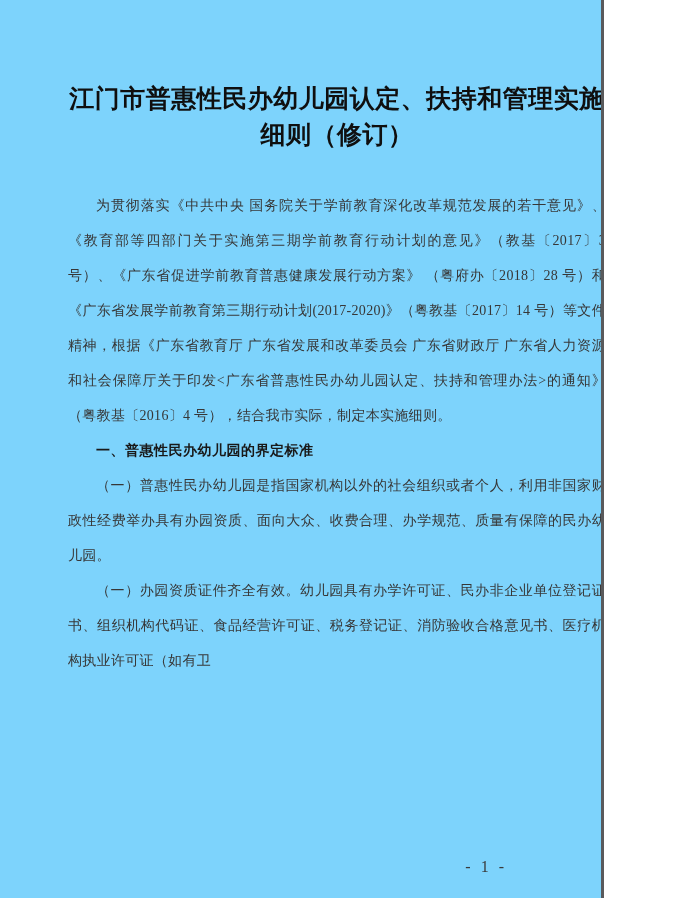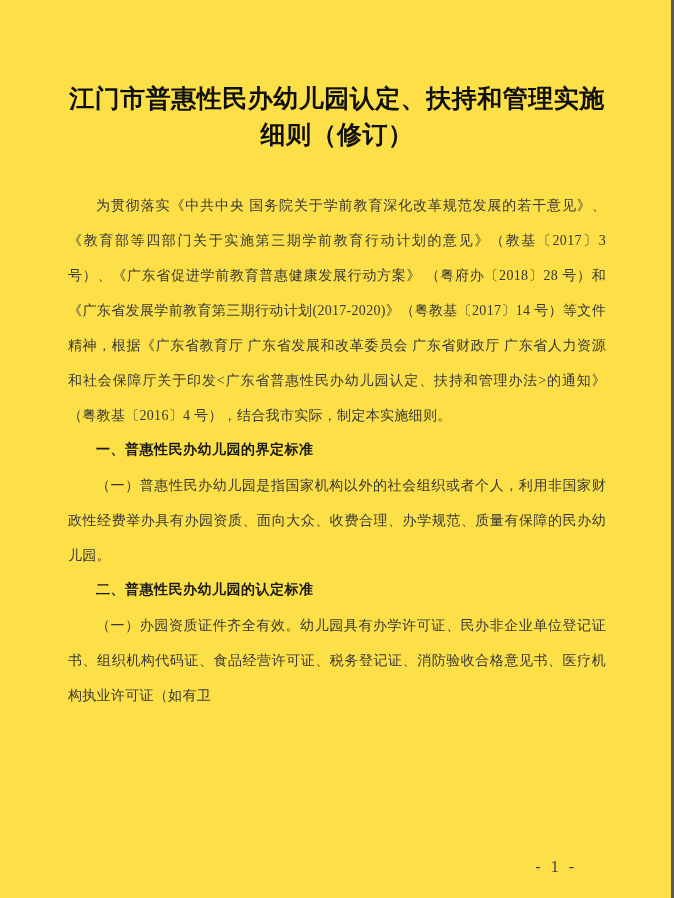--- a/index.html
+++ b/index.html
@@ -4,23 +4,23 @@
 <style>
   * { margin: 0; padding: 0; box-sizing: border-box; }
   html, body {
     width: 674px;
     height: 898px;
     background: #ffffff;
     font-family: "Liberation Serif", serif;
   }
   .page {
     position: relative;
-    width: 674px;
+    width: 604px;
     height: 898px;
-    background: #fde047;
+    background: #7dd3fc;
     overflow: hidden;
   }
   .edge-strip-right {
     position: absolute;
     top: 0;
     right: 0;
     width: 3px;
     height: 898px;
     background: #595a5c;
   }
@@ -42,21 +42,21 @@
   }
   .block {
     font-size: 14px;
     line-height: 35px;
     text-align: justify;
     text-indent: 2em;
     color: #373737;
     letter-spacing: 0.3px;
   }
   .block.heading {
-    font-family: Liberation Mono, monospace;
+    font-family: Liberation Sans, sans-serif;
     font-weight: bold;
     color: #191919;
     letter-spacing: 0.5px;
   }
   .page-footer {
     position: absolute;
     right: 97px;
     bottom: 21px;
     font-size: 16px;
     line-height: 20px;
@@ -73,21 +73,20 @@
 
     <div class="doc-title">江门市普惠性民办幼儿园认定、扶持和管理实施细则（修订）</div>
 
     <p class="block">为贯彻落实《中共中央 国务院关于学前教育深化改革规范发展的若干意见》、《教育部等四部门关于实施第三期学前教育行动计划的意见》（教基〔2017〕3 号）、《广东省促进学前教育普惠健康发展行动方案》 （粤府办〔2018〕28 号）和《广东省发展学前教育第三期行动计划(2017-2020)》（粤教基〔2017〕14 号）等文件精神，根据《广东省教育厅 广东省发展和改革委员会 广东省财政厅 广东省人力资源和社会保障厅关于印发&lt;广东省普惠性民办幼儿园认定、扶持和管理办法&gt;的通知》（粤教基〔2016〕4 号），结合我市实际，制定本实施细则。</p>
 
     <p class="block heading">一、普惠性民办幼儿园的界定标准</p>
 
     <p class="block">（一）普惠性民办幼儿园是指国家机构以外的社会组织或者个人，利用非国家财政性经费举办具有办园资质、面向大众、收费合理、办学规范、质量有保障的民办幼儿园。</p>
 
 
-    <p class="block heading">二、普惠性民办幼儿园的认定标准</p>
 
     <p class="block">（一）办园资质证件齐全有效。幼儿园具有办学许可证、民办非企业单位登记证书、组织机构代码证、食品经营许可证、税务登记证、消防验收合格意见书、医疗机构执业许可证（如有卫</p>
 
   </div>
 
   <div class="page-footer">- 1 -</div>
 
   <div class="edge-strip-right"></div>
 
 </div>

